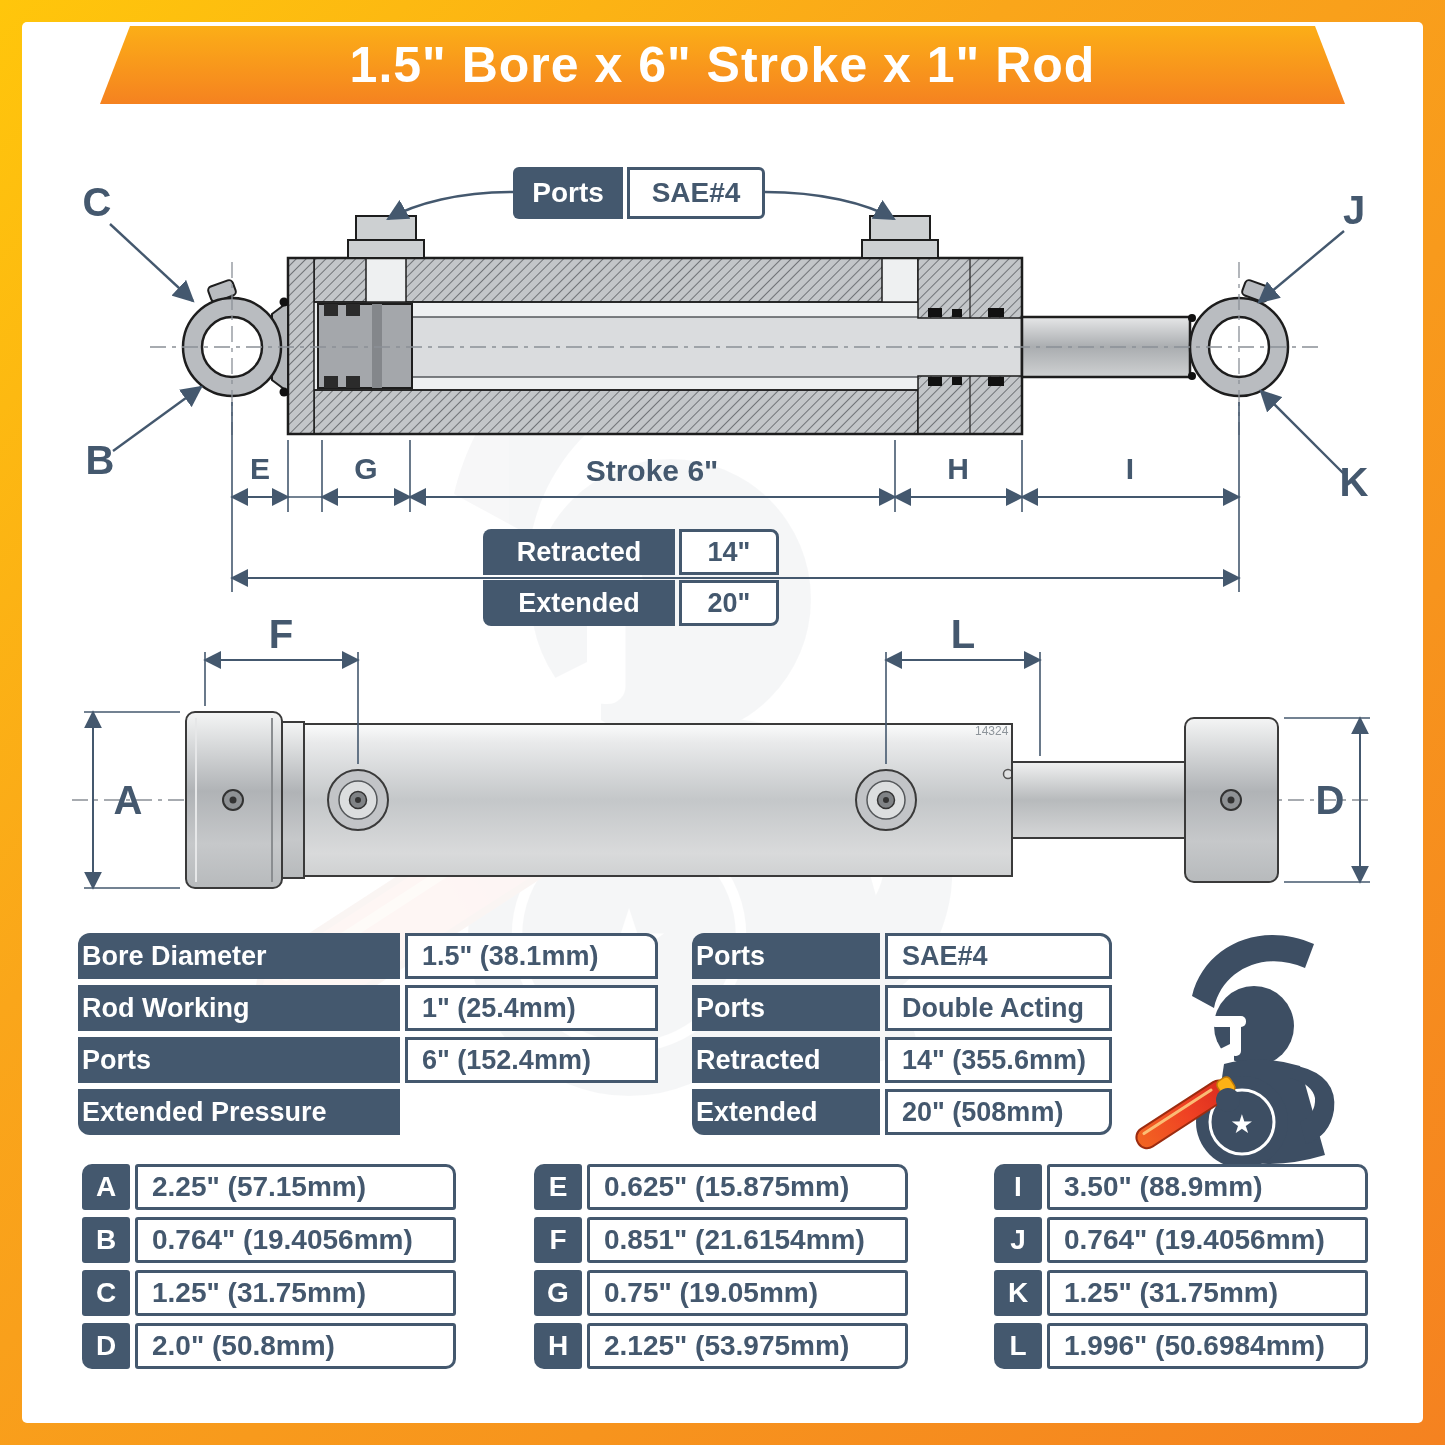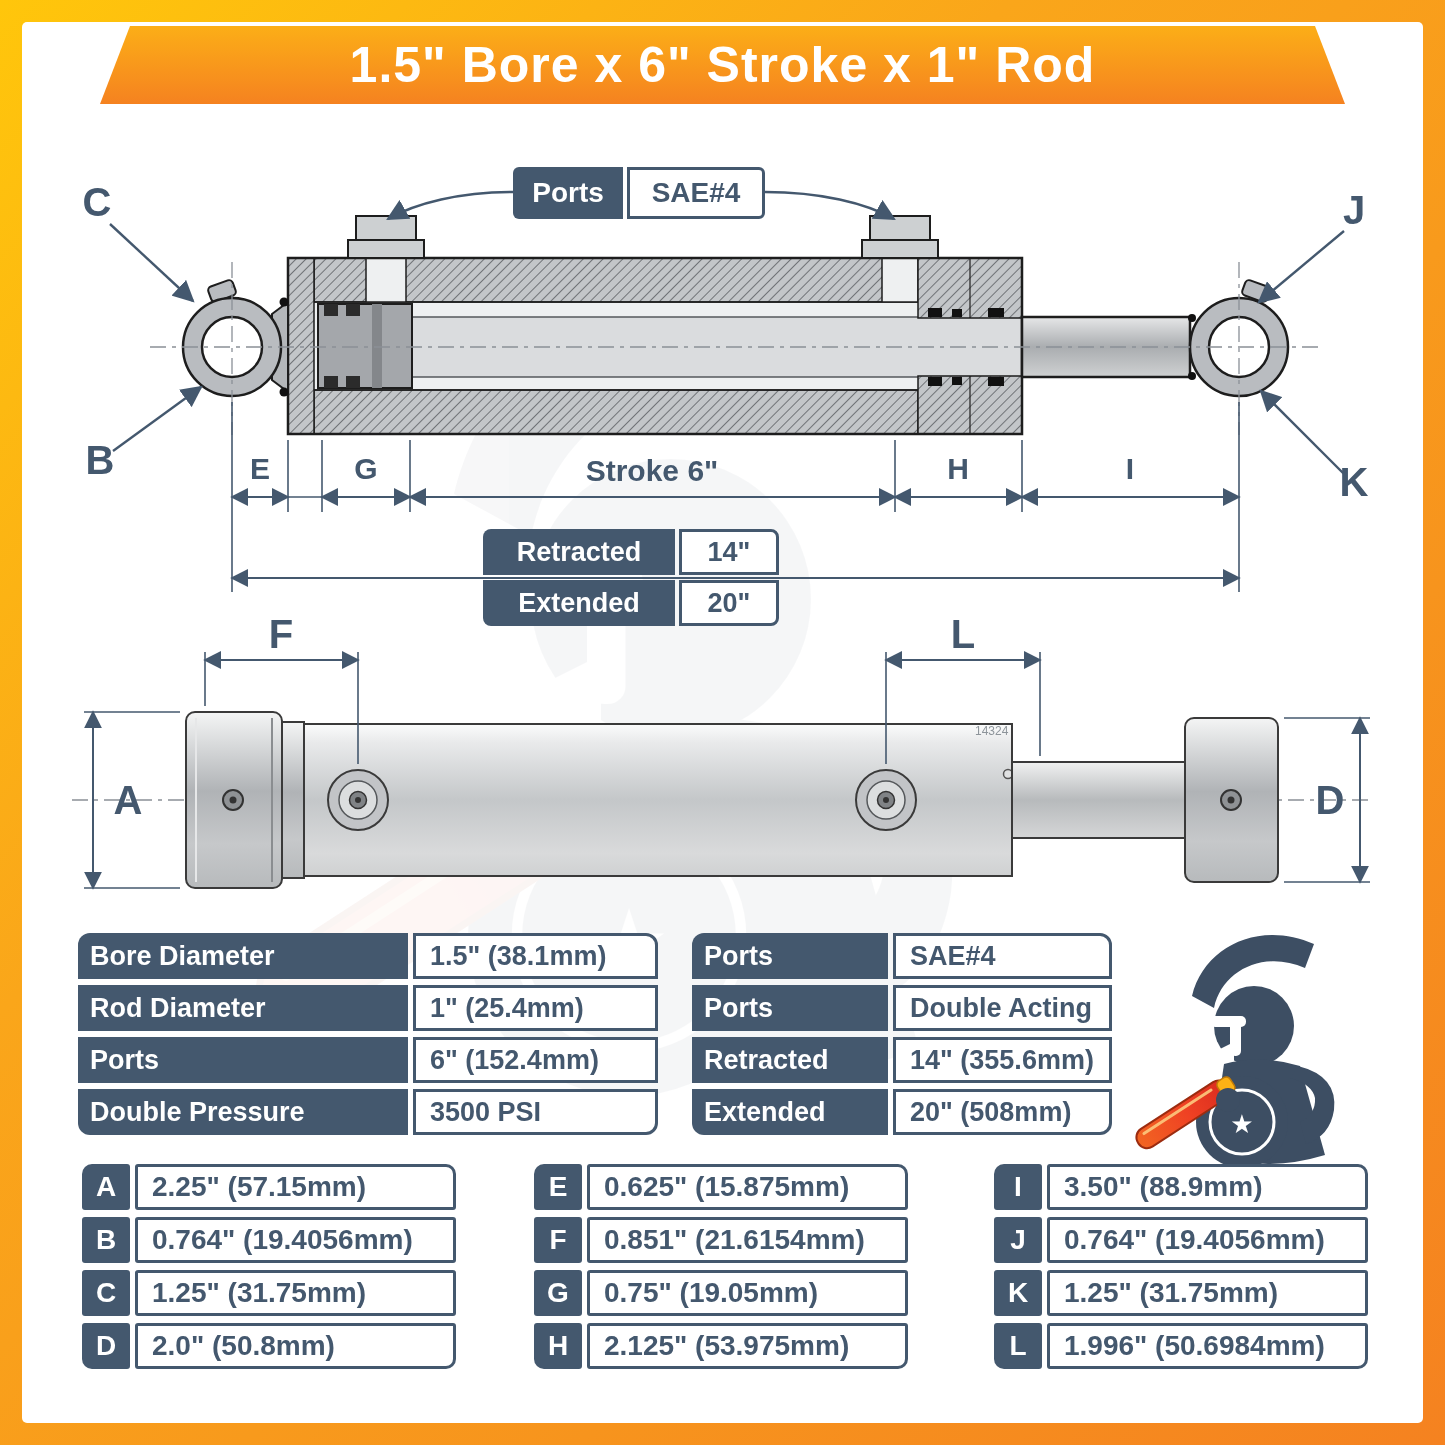--- a/index.html
+++ b/index.html
@@ -34,21 +34,21 @@
   .retext-box .pb-value{flex:1;font-size:27px}
   .retext-box .pill-row:first-child .pb-label{border-top-left-radius:8px}
   .retext-box .pill-row:first-child .pb-value{border-top-right-radius:8px}
   .retext-box .pill-row:last-child .pb-label{border-bottom-left-radius:8px}
   .retext-box .pill-row:last-child .pb-value{border-bottom-right-radius:8px}
 
   
   .spec-table{position:absolute;display:flex;flex-direction:column;gap:6px}
   .spec-row{display:flex;gap:5px;height:46px}
   .spec-label{background:#44586e;color:#fff;font-weight:bold;font-size:27px;
-    display:flex;align-items:center;padding-left:12px}
+    display:flex;align-items:center;padding-left:4px}
   .spec-value{flex:1;background:#fff;border:3px solid #44586e;color:#44586e;font-weight:bold;font-size:27px;
     display:flex;align-items:center;padding-left:14px;box-sizing:border-box}
   .spec-table .spec-row:first-child .spec-label{border-top-left-radius:12px}
   .spec-table .spec-row:last-child .spec-label{border-bottom-left-radius:12px}
   .spec-table .spec-row:first-child .spec-value{border-top-right-radius:12px}
   .spec-table .spec-row:last-child .spec-value{border-bottom-right-radius:12px}
 
   
   .dim-table{position:absolute;display:flex;flex-direction:column;gap:7px}
   .dim-row{display:flex;gap:5px;height:46px}
@@ -352,30 +352,29 @@
       <text class="lbl" x="1330" y="814" font-size="40" text-anchor="middle">D</text>
     </g>
   </svg>
 
   <div class="spec-table" style="left:78px;top:933px;width:580px">
     <div class="spec-row">
       <div class="spec-label" style="width:318px">Bore Diameter</div>
       <div class="spec-value">1.5" (38.1mm)</div>
     </div>
     <div class="spec-row">
-      <div class="spec-label" style="width:318px">Rod Diameter</div>
+      <div class="spec-label" style="width:318px">Rod Working</div>
       <div class="spec-value">1" (25.4mm)</div>
     </div>
     <div class="spec-row">
       <div class="spec-label" style="width:318px">Ports</div>
       <div class="spec-value">6" (152.4mm)</div>
     </div>
     <div class="spec-row">
-      <div class="spec-label" style="width:318px">Double Pressure</div>
-      <div class="spec-value">3500 PSI</div>
+      <div class="spec-label" style="width:318px">Extended Pressure</div>
     </div>
   </div>
 
   <div class="spec-table" style="left:692px;top:933px;width:420px">
     <div class="spec-row">
       <div class="spec-label" style="width:184px">Ports</div>
       <div class="spec-value">SAE#4</div>
     </div>
     <div class="spec-row">
       <div class="spec-label" style="width:184px">Ports</div>

